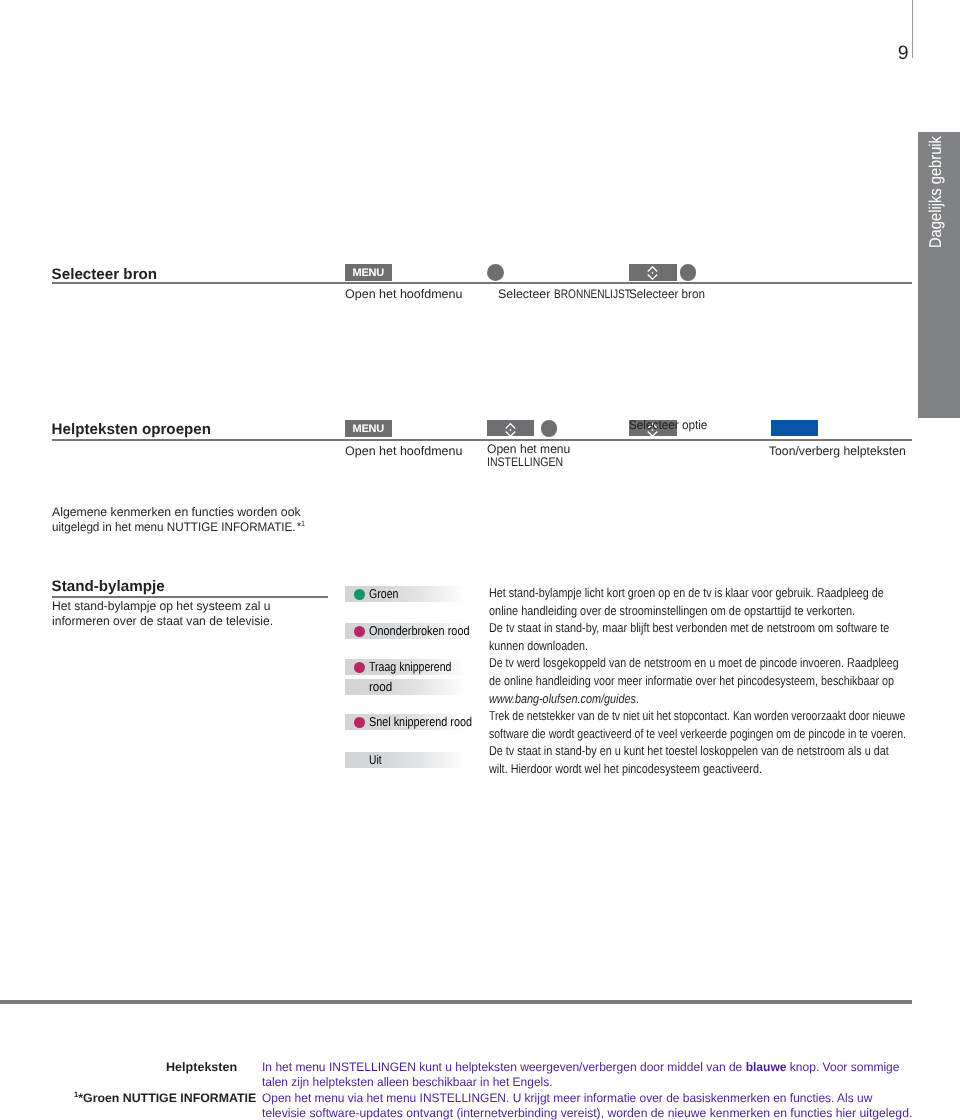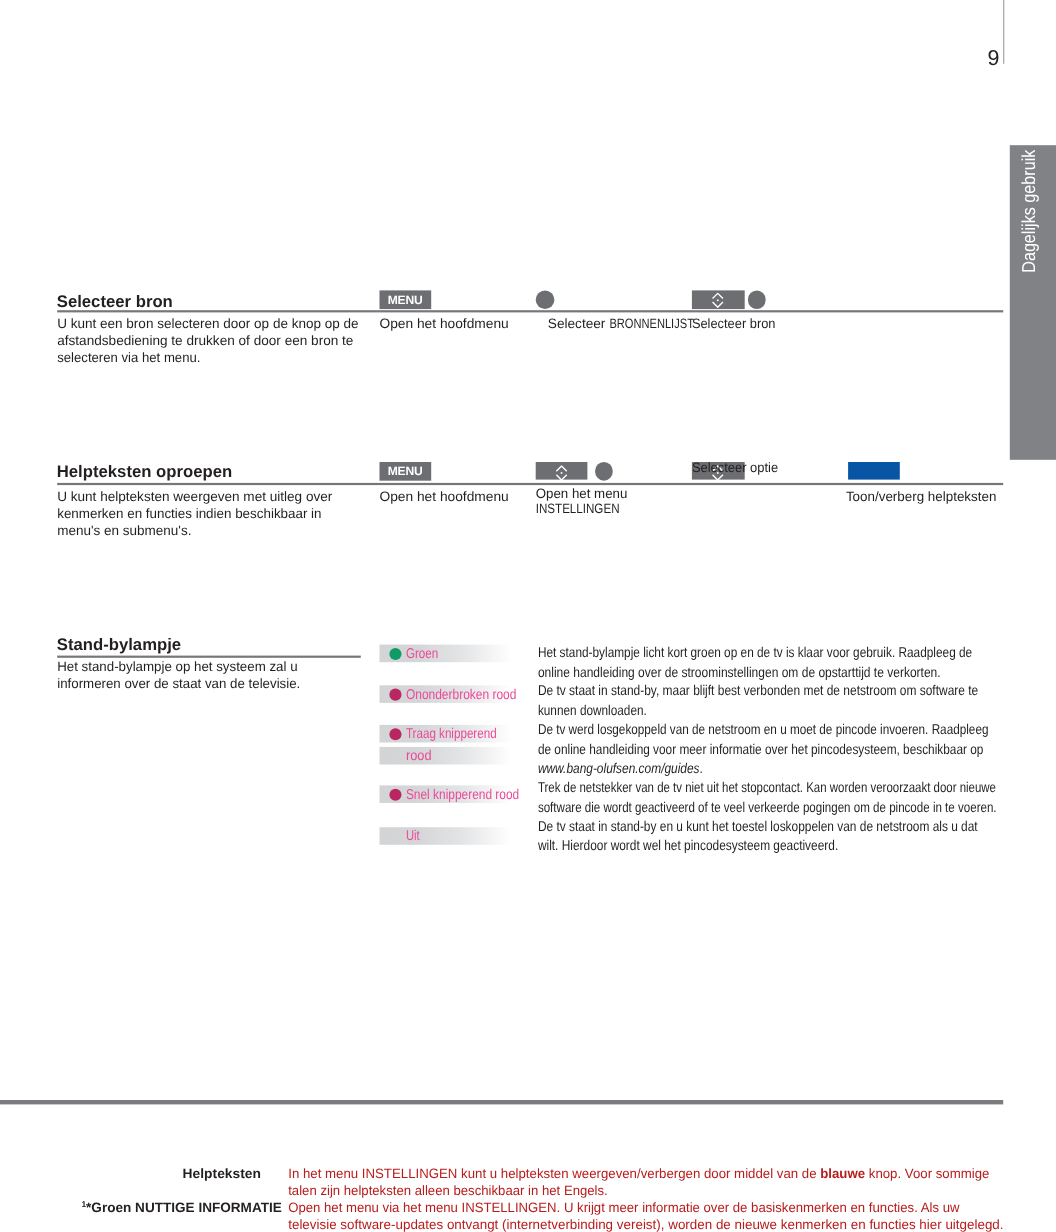--- a/index.html
+++ b/index.html
@@ -32,66 +32,65 @@
             font-size:11px;font-weight:bold;letter-spacing:-0.18px;
             font-family:"Liberation Sans",sans-serif;text-align:center;}
   .btn-rect{position:absolute;background:#6d6e71;}
   .btn-blue{position:absolute;background:#0854a5;}
   .btn-circle{position:absolute;background:#6d6e71;border-radius:50%;}
   .ico{position:absolute;}
 
   .led-box{position:absolute;height:19px;
            background:linear-gradient(to right,#d3d4d6 0%,#d5d6d8 30%,#e3e4e5 62%,#f4f4f5 85%,#ffffff 100%);}
   .led-dot{position:absolute;width:11px;height:11px;border-radius:50%;}
-  .led-label{position:absolute;font-size:12.9px;line-height:14px;color:#ec4899;white-space:nowrap;
+  .led-label{position:absolute;font-size:12.9px;line-height:14px;color:#000000;white-space:nowrap;
              font-family:"Liberation Sans",sans-serif;}
   .led-desc-block{position:absolute;font-size:12.9px;line-height:17.6px;color:#231f20;
             font-family:"Liberation Sans",sans-serif;}
   .led-desc-p{margin:0;white-space:nowrap;}
   .fitw{display:inline-block;transform-origin:left center;}
 
   .fn-term{position:absolute;font-weight:bold;font-size:12.3px;line-height:15.6px;
            color:#231f20;white-space:nowrap;
            font-family:"Liberation Sans",sans-serif;}
-  .fn-text{position:absolute;font-size:12.3px;line-height:15.6px;color:#b91c1c;
+  .fn-text{position:absolute;font-size:12.3px;line-height:15.6px;color:#4c1d95;
            font-family:"Liberation Sans",sans-serif;white-space:nowrap;}
   sup{font-size:0.62em;vertical-align:super;line-height:0;}
   .ast{display:inline-block;font-size:0.92em;vertical-align:0.12em;padding-left:0.12em;}
   i{font-style:italic;}
   b{font-weight:bold;}
 </style>
 </head>
 <body>
 
 <div class="page">
   <div class="pagenum">9</div>
   <div class="pagenum-bar"></div>
   <div class="tab">
       <div class="tab-inner">
     <div class="tab-label">Dagelijks gebruik</div>
   </div>
     </div>
   <div class="sec-title" style="left:51.6px;top:267.0px">Selecteer bron</div>
   <div class="rule" style="left:52px;top:282px;width:860px"></div>
-  <div class="sec-body" style="left:51.6px;top:287.2px"><span class="fitw" style="transform: scaleX(0.991911);">U kunt een bron selecteren door op de knop op de</span><br><span class="fitw" style="transform: scaleX(0.997234);">afstandsbediening te drukken of door een bron te</span><br><span class="fitw" style="transform: scaleX(0.964444);">selecteren via het menu.</span></div>
   <div class="btn-menu" style="left:344.5px;top:264px;width:47.5px;height:16.5px;line-height:18px">MENU</div>
   <div class="btn-circle" style="left:486.5px;top:264px;width:17px;height:17px"></div>
   <div class="btn-rect" style="left:629px;top:264px;width:48px;height:16.5px"></div>
   <svg class="ico" style="left:647.2px;top:266.0px" width="11" height="14" viewBox="0 0 11 14">
       <path d="M0.75 5.45 L5.5 0.7 L10.25 5.45" fill="none" stroke="#ffffff" stroke-width="1.25" stroke-linejoin="miter" stroke-linecap="butt"></path>
       <path d="M0.75 8.55 L5.5 13.3 L10.25 8.55" fill="none" stroke="#ffffff" stroke-width="1.25" stroke-linejoin="miter" stroke-linecap="butt"></path>
       <rect x="4.75" y="6.25" width="1.5" height="1.5" fill="#ffffff"></rect>
     </svg>
   <div class="btn-circle" style="left:679.5px;top:264px;width:16.5px;height:16.5px"></div>
   <div class="step-label" style="left:344.5px;top:287.2px"><span class="fitw" style="transform: scaleX(1.00913);">Open het hoofdmenu</span></div>
   <div class="step-label" style="left:498px;top:287.2px"><span>Selecteer&nbsp;</span><span class="caps">BRONNENLIJST</span></div>
   <div class="step-label" style="left:628.9px;top:287.2px"><span class="fitw" style="transform: scaleX(0.943001);">Selecteer bron</span></div>
   <div class="sec-title" style="left:51.6px;top:422.2px">Helpteksten oproepen</div>
   <div class="rule" style="left:52px;top:439px;width:860px"></div>
-  <div class="sec-body" style="left:51.6px;top:444.2px"><span class="fitw" style="transform: scaleX(0.994804);">U kunt helpteksten weergeven met uitleg over</span><br><span class="fitw" style="transform: scaleX(0.982759);">kenmerken en functies indien beschikbaar in</span><br><span class="fitw" style="transform: scaleX(0.990235);">menu's en submenu's.</span></div>
+  <div class="sec-body" style="left:51.6px;top:504.5px"><span class="fitw" style="transform: scaleX(0.988838);">Algemene kenmerken en functies worden ook</span><br><span class="fitw" style="transform: scaleX(0.941713);"><span>uitgelegd in het menu NUTTIGE INFORMATIE.</span><span class="ast">*</span><sup>1</sup></span></div>
   <div class="btn-menu" style="left:344.5px;top:420.2px;width:47.5px;height:16.5px;line-height:18px">MENU</div>
   <div class="btn-rect" style="left:486.9px;top:420.2px;width:47.3px;height:16.3px"></div>
   <svg class="ico" style="left:505.2px;top:422.5px" width="11" height="14" viewBox="0 0 11 14">
       <path d="M0.75 5.45 L5.5 0.7 L10.25 5.45" fill="none" stroke="#ffffff" stroke-width="1.25" stroke-linejoin="miter" stroke-linecap="butt"></path>
       <path d="M0.75 8.55 L5.5 13.3 L10.25 8.55" fill="none" stroke="#ffffff" stroke-width="1.25" stroke-linejoin="miter" stroke-linecap="butt"></path>
       <rect x="4.75" y="6.25" width="1.5" height="1.5" fill="#ffffff"></rect>
     </svg>
   <div class="btn-circle" style="left:540.5px;top:420.2px;width:16.5px;height:16.5px"></div>
   <div class="btn-rect" style="left:629.2px;top:420.2px;width:47.4px;height:16.3px"></div>
   <svg class="ico" style="left:647.2px;top:422.5px" width="11" height="14" viewBox="0 0 11 14">

